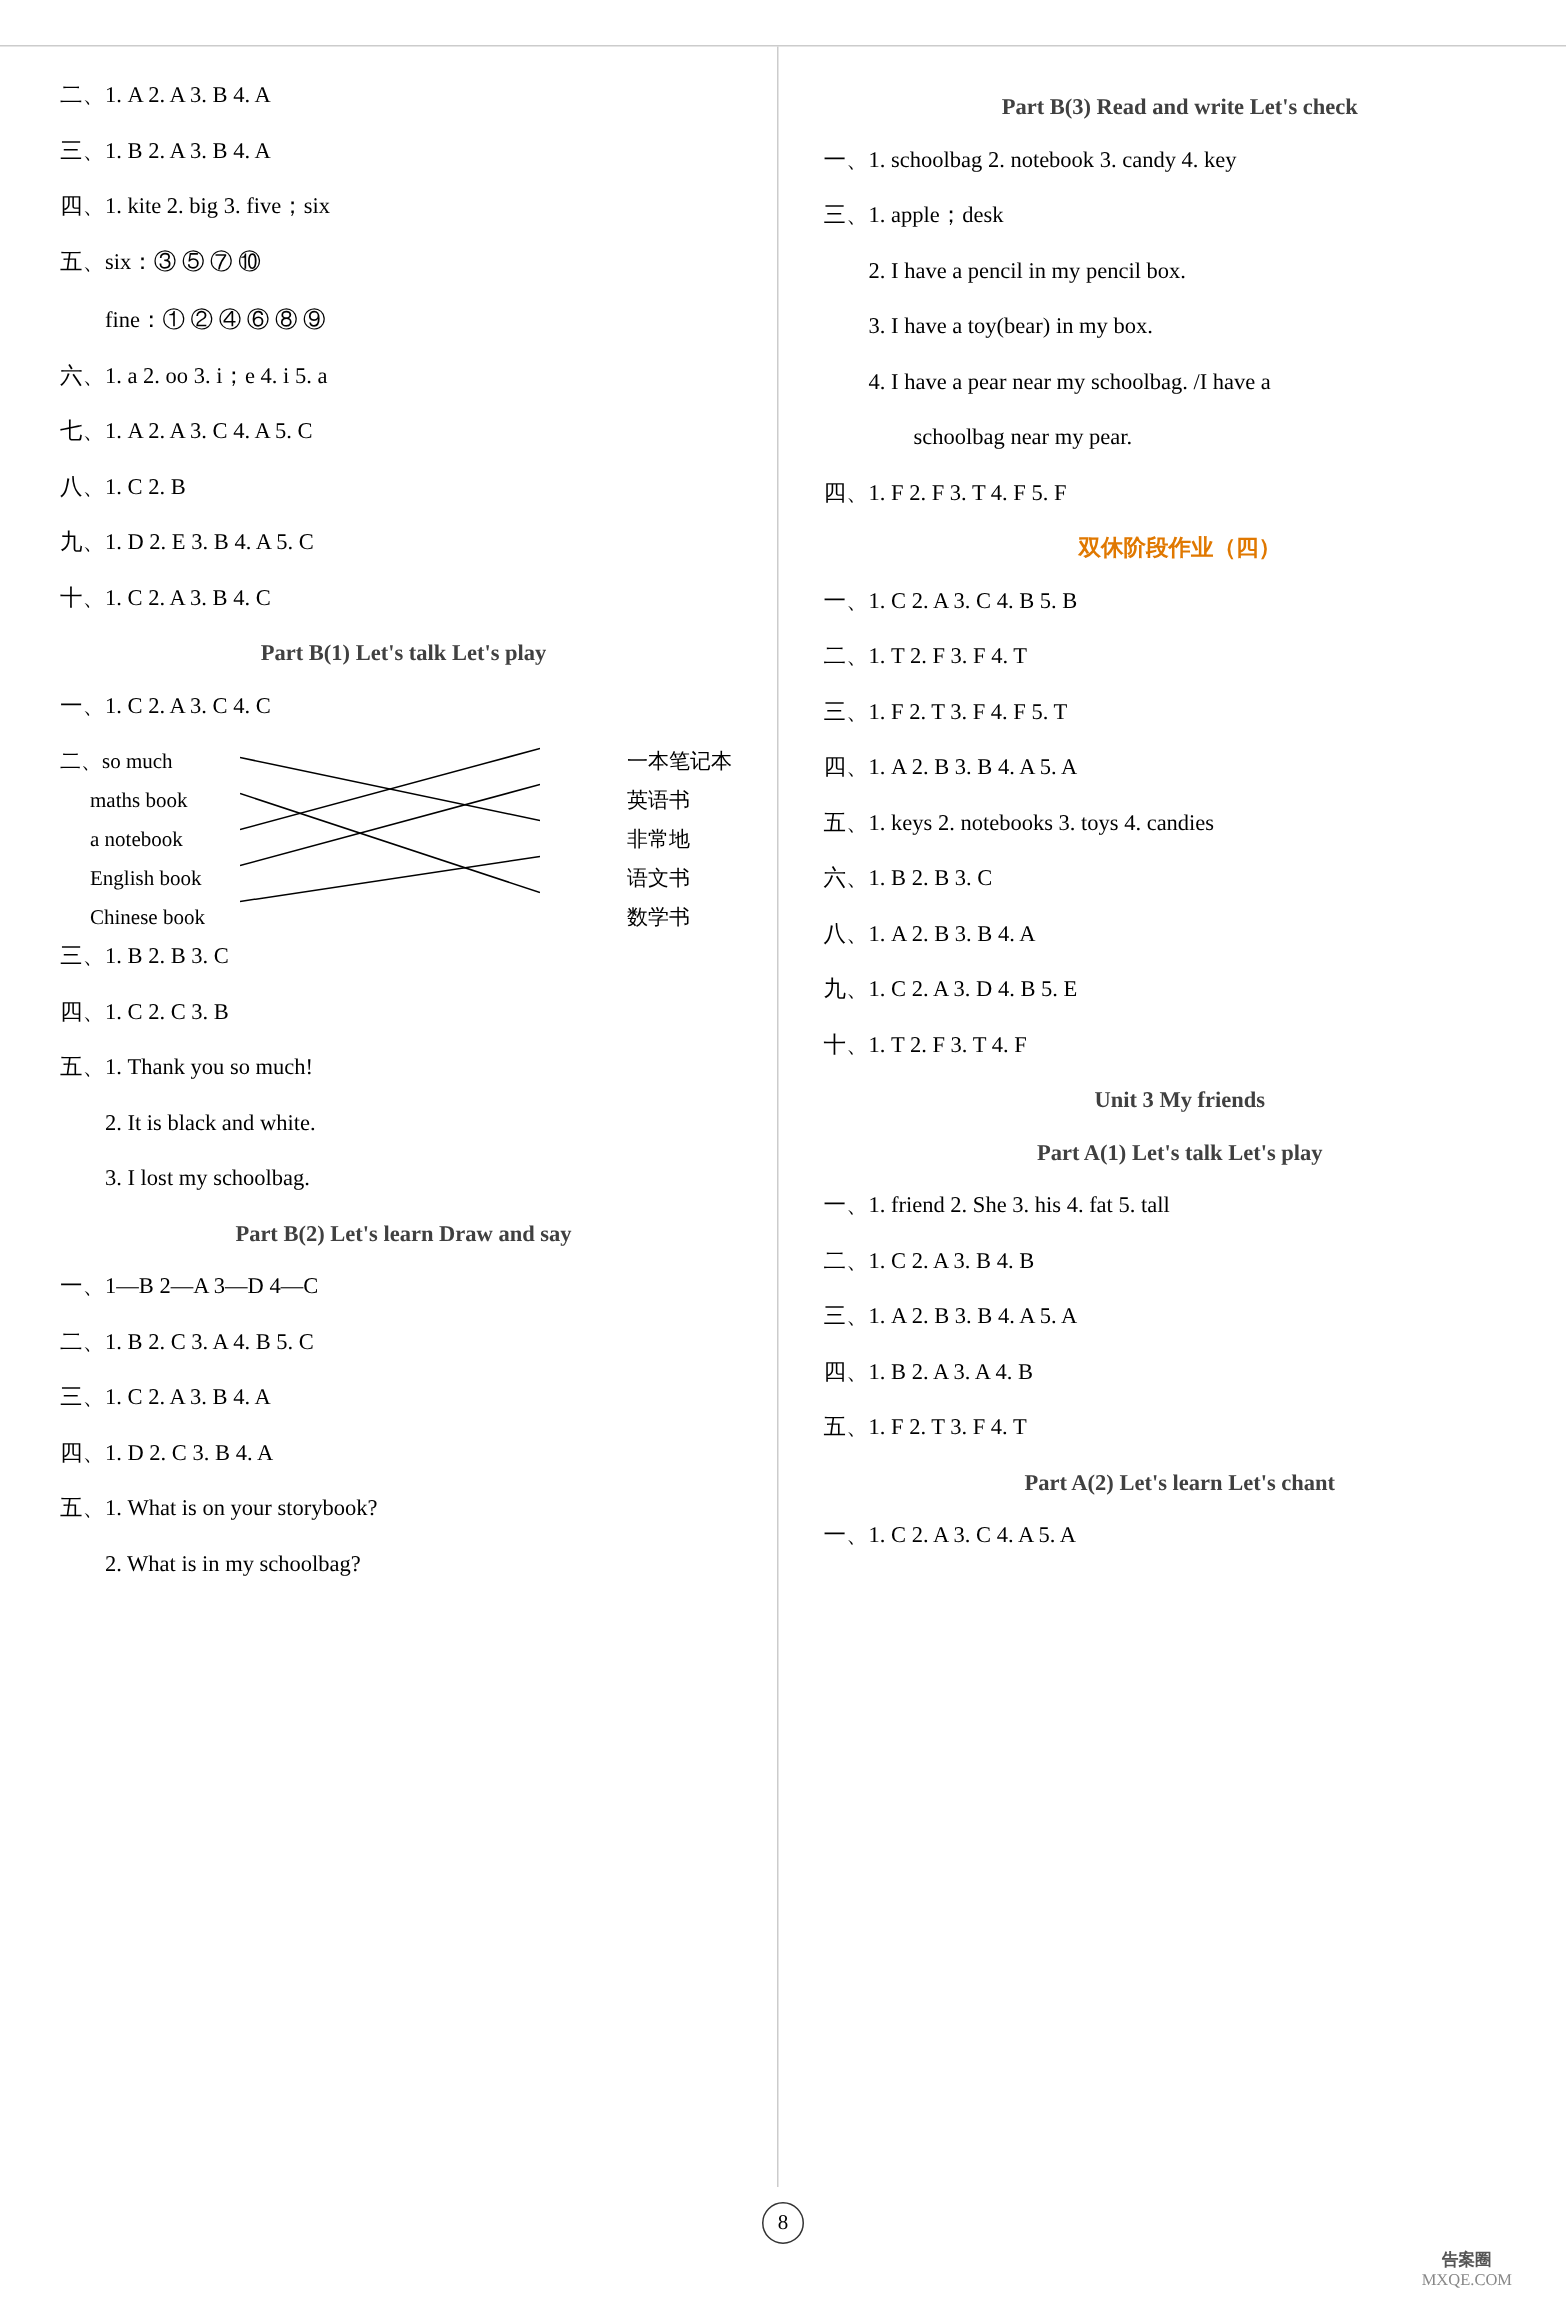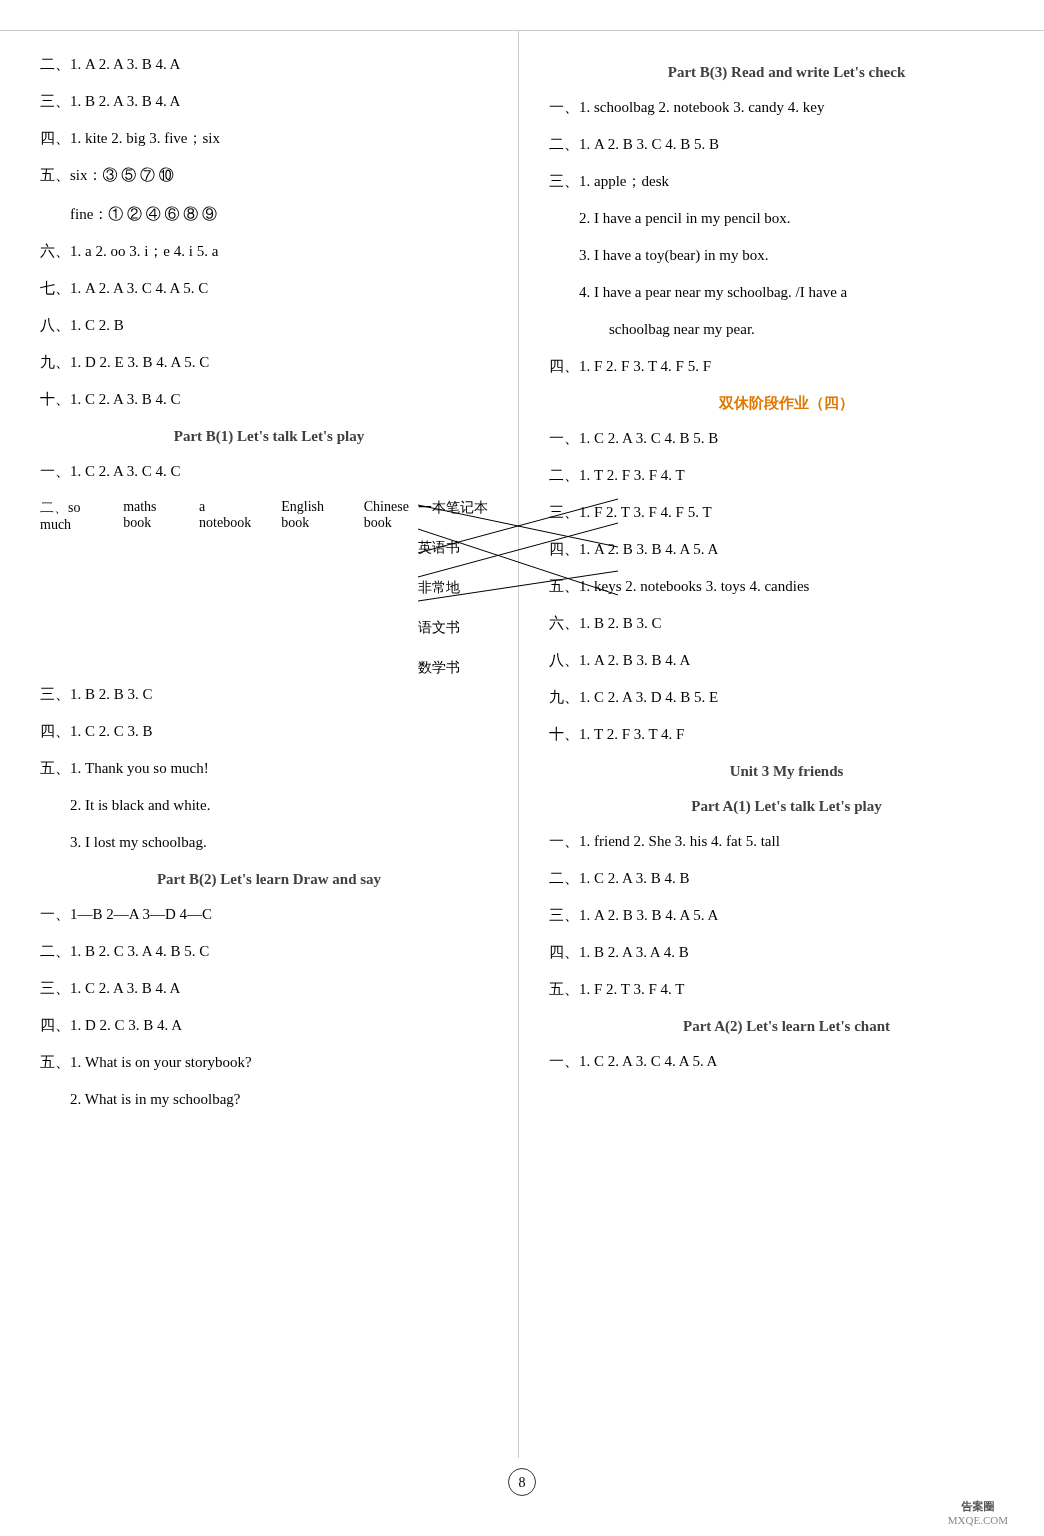--- a/index.html
+++ b/index.html
@@ -102,42 +102,42 @@
       <div class="line">七、1. A   2. A   3. C   4. A   5. C</div>
       <div class="line">八、1. C   2. B</div>
       <div class="line">九、1. D   2. E   3. B   4. A   5. C</div>
       <div class="line">十、1. C   2. A   3. B   4. C</div>
 
       <div class="section-title">Part B(1)   Let's talk   Let's play</div>
 
       <div class="line">一、1. C   2. A   3. C   4. C</div>
 
       <div style="display:flex; align-items:flex-start; margin: 4px 0 4px 0; position:relative;">
-        <div style="display:flex; gap:10px; font-size:14px; padding-top:4px; min-width:120px;">
+        <div style="display:flex; flex-direction:column; gap:10px; font-size:14px; padding-top:4px; min-width:120px;">
           <div>二、so much</div>
           <div style="margin-left:20px;">maths book</div>
           <div style="margin-left:20px;">a notebook</div>
           <div style="margin-left:20px;">English book</div>
           <div style="margin-left:20px;">Chinese book</div>
         </div>
         <div style="flex:1; position:relative; height:120px;">
           <svg width="200" height="120" style="position:absolute;left:0;top:0;">
 
             <line x1="0" y1="10" x2="200" y2="52" stroke="#000" stroke-width="1"></line>
 
             <line x1="0" y1="34" x2="200" y2="100" stroke="#000" stroke-width="1"></line>
 
             <line x1="0" y1="58" x2="200" y2="4" stroke="#000" stroke-width="1"></line>
 
             <line x1="0" y1="82" x2="200" y2="28" stroke="#000" stroke-width="1"></line>
 
             <line x1="0" y1="106" x2="200" y2="76" stroke="#000" stroke-width="1"></line>
           </svg>
         </div>
-        <div style="display:flex; flex-direction:column; gap:22px; font-size:14px; padding-top:4px; min-width:80px;">
+        <div style="display:flex; flex-direction:column; gap:8px; font-size:14px; padding-top:4px; min-width:80px;">
           <div>一本笔记本</div>
           <div>英语书</div>
           <div>非常地</div>
           <div>语文书</div>
           <div>数学书</div>
         </div>
       </div>
 
       <div class="line">三、1. B   2. B   3. C</div>
       <div class="line">四、1. C   2. C   3. B</div>
@@ -153,21 +153,20 @@
       <div class="line">四、1. D   2. C   3. B   4. A</div>
       <div class="line">五、1. What is on your storybook?</div>
       <div class="line-indent">2. What is in my schoolbag?</div>
     </div>
 
     <div class="right-col">
       <div class="section-title">Part B(3)   Read and write   Let's check</div>
       <div class="section-title"></div>
 
       <div class="line">一、1. schoolbag   2. notebook   3. candy   4. key</div>
-      <div class="line">二、1. A   2. B   3. C   4. B   5. B</div>
       <div class="line">三、1. apple；desk</div>
       <div class="line-indent">2. I have a pencil in my pencil box.</div>
       <div class="line-indent">3. I have a toy(bear) in my box.</div>
       <div class="line-indent">4. I have a pear near my schoolbag. /I have a</div>
       <div style="margin-left:60px;" class="line">schoolbag near my pear.</div>
       <div class="line">四、1. F   2. F   3. T   4. F   5. F</div>
 
       <div class="section-title-orange">双休阶段作业（四）</div>
 
       <div class="line">一、1. C   2. A   3. C   4. B   5. B</div>

